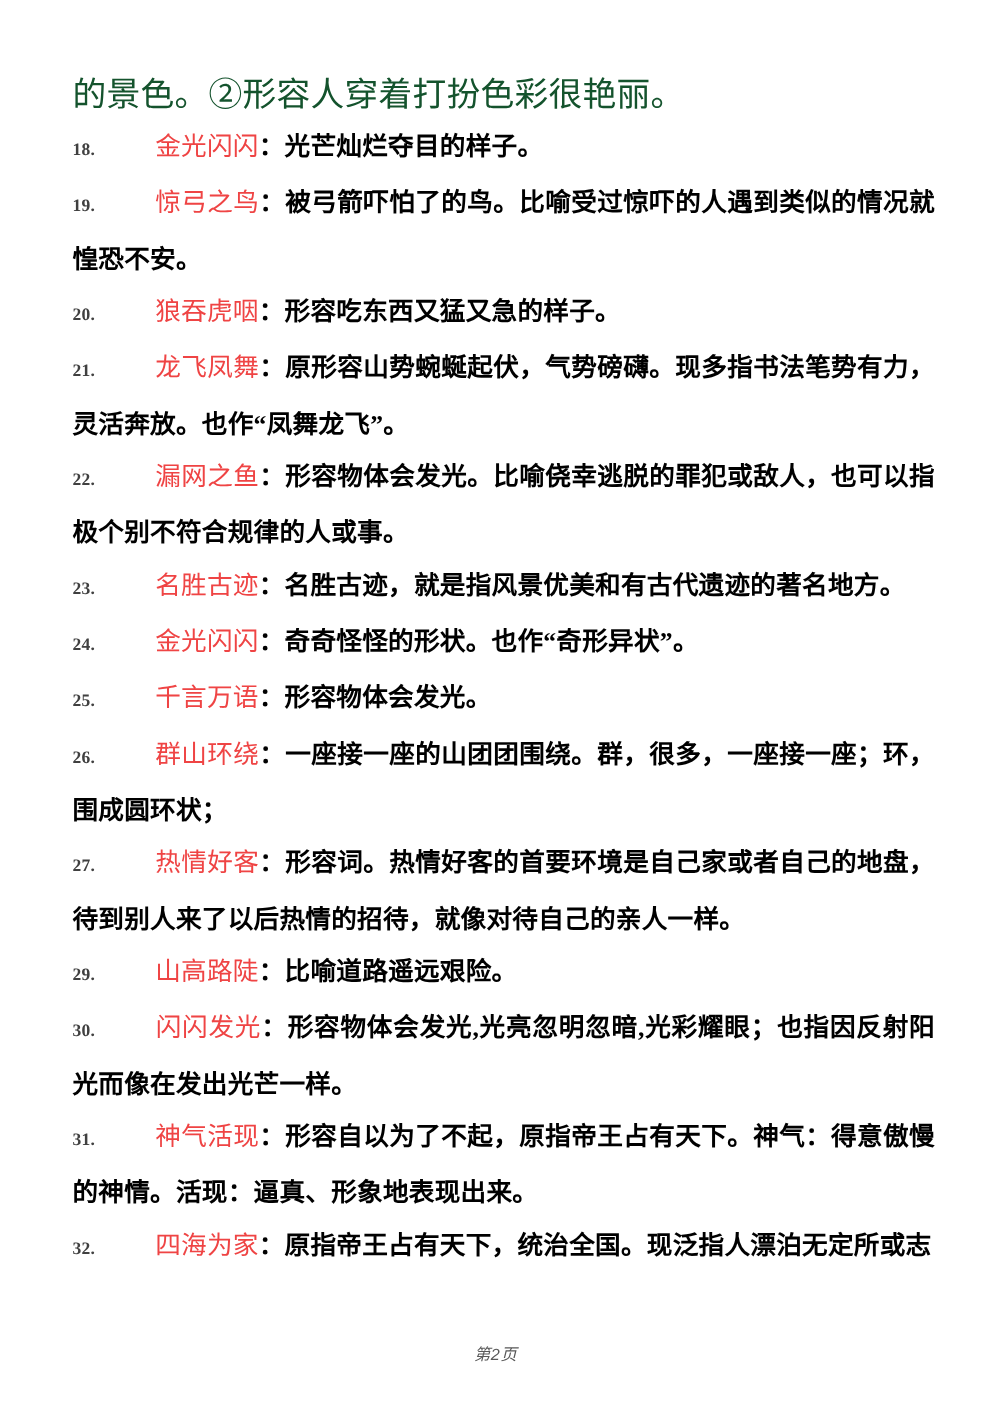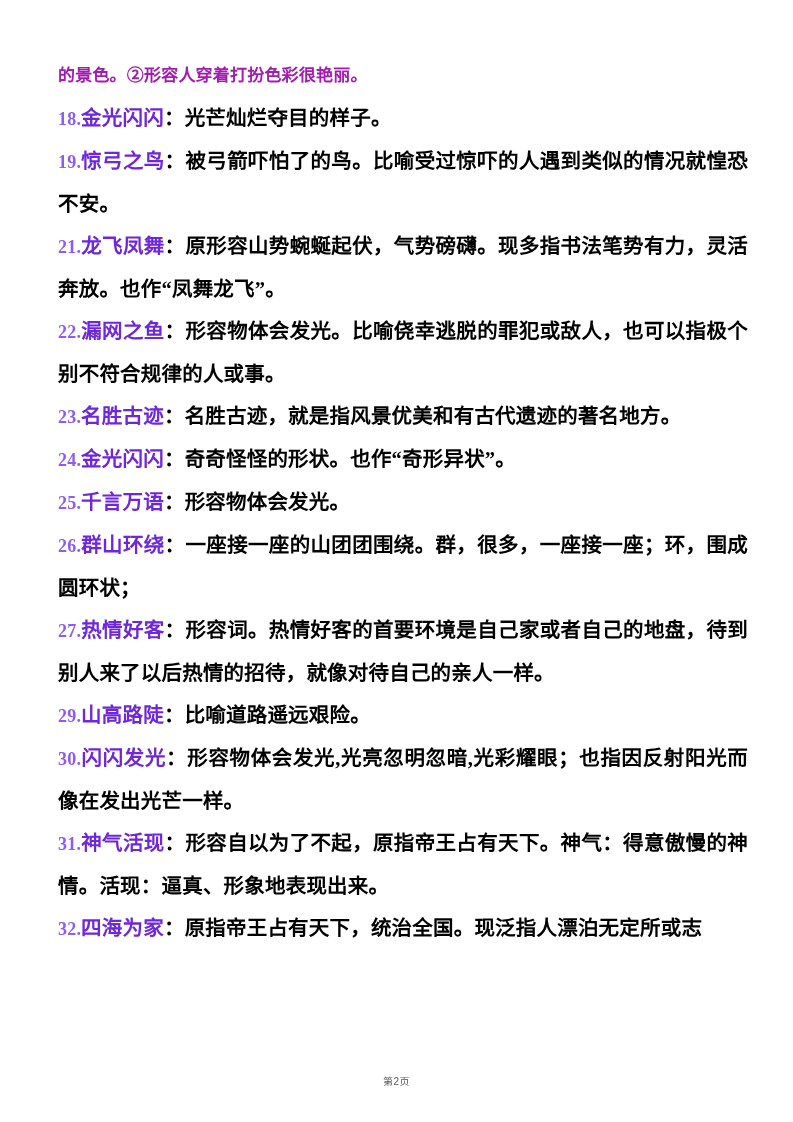--- a/index.html
+++ b/index.html
@@ -21,85 +21,90 @@
     box-sizing: border-box;
   }
   .content {
     position: absolute;
     left: 58px;
     top: 55px;
     width: 690px;
   }
   
   .cont-line {
-    font-size: 17px;
+    font-size: 27px;
     line-height: 42px;
-    color: #a21caf;
-    font-weight: 700;
+    color: #14532d;
+    font-weight: 400;
     letter-spacing: 0.2px;
     text-align: justify;
     text-justify: inter-ideograph;
     margin: 0 0 0 0;
   }
   .entry {
     font-size: 20.5px;
     line-height: 42px;
     color: #000000;
     font-weight: 700;
     letter-spacing: 0.2px;
     text-align: justify;
     text-justify: inter-ideograph;
     margin: 0;
     text-indent: 0;
   }
   .entry-num {
     font-weight: 700;
-    color: #8b5cf6;
-    font-size: 18px;
+    color: #404040;
+    font-size: 14px;
   }
   .term {
-    color: #6d28d9;
-    font-weight: 700;
+    color: #ef4444;
+    font-weight: 400;
+    margin-left: 48px;
   }
   .colon {
     color: #000000;
     font-weight: 700;
   }
   .def {
     color: #000000;
     font-weight: 700;
     margin-top: 12px;
   }
   .footer {
     position: absolute;
     left: 0;
     right: 0;
     top: 1073px;
     text-align: center;
     font-family: "Liberation Sans", "DejaVu Sans", sans-serif;
-    font-size: 10px;
+    font-size: 13px;
     color: #595959;
     letter-spacing: 0.5px;
+    font-style: italic;
   }
 </style>
 </head>
 <body>
 
 <div class="page">
 
   <div class="content">
 
     <p class="cont-line">的景色。②形容人穿着打扮色彩很艳丽。</p>
 
     <div>
       <p class="entry">
         <span class="entry-num">18.</span><span class="term">金光闪闪</span><span class="colon">：</span><span class="def">光芒灿烂夺目的样子。</span>
       </p>
       <p class="entry">
         <span class="entry-num">19.</span><span class="term">惊弓之鸟</span><span class="colon">：</span><span class="def">被弓箭吓怕了的鸟。比喻受过惊吓的人遇到类似的情况就惶恐不安。</span>
+      </p>
+      <p class="entry">
+        <span class="entry-num">20.</span><span class="term">狼吞虎咽</span><span class="colon">：</span><span class="def">形容吃东西又猛又急的样子。</span>
       </p>
       <p class="entry">
         <span class="entry-num">21.</span><span class="term">龙飞凤舞</span><span class="colon">：</span><span class="def">原形容山势蜿蜒起伏，气势磅礴。现多指书法笔势有力，灵活奔放。也作“凤舞龙飞”。</span>
       </p>
       <p class="entry">
         <span class="entry-num">22.</span><span class="term">漏网之鱼</span><span class="colon">：</span><span class="def">形容物体会发光。比喻侥幸逃脱的罪犯或敌人，也可以指极个别不符合规律的人或事。</span>
       </p>
       <p class="entry">
         <span class="entry-num">23.</span><span class="term">名胜古迹</span><span class="colon">：</span><span class="def">名胜古迹，就是指风景优美和有古代遗迹的著名地方。</span>
       </p>

